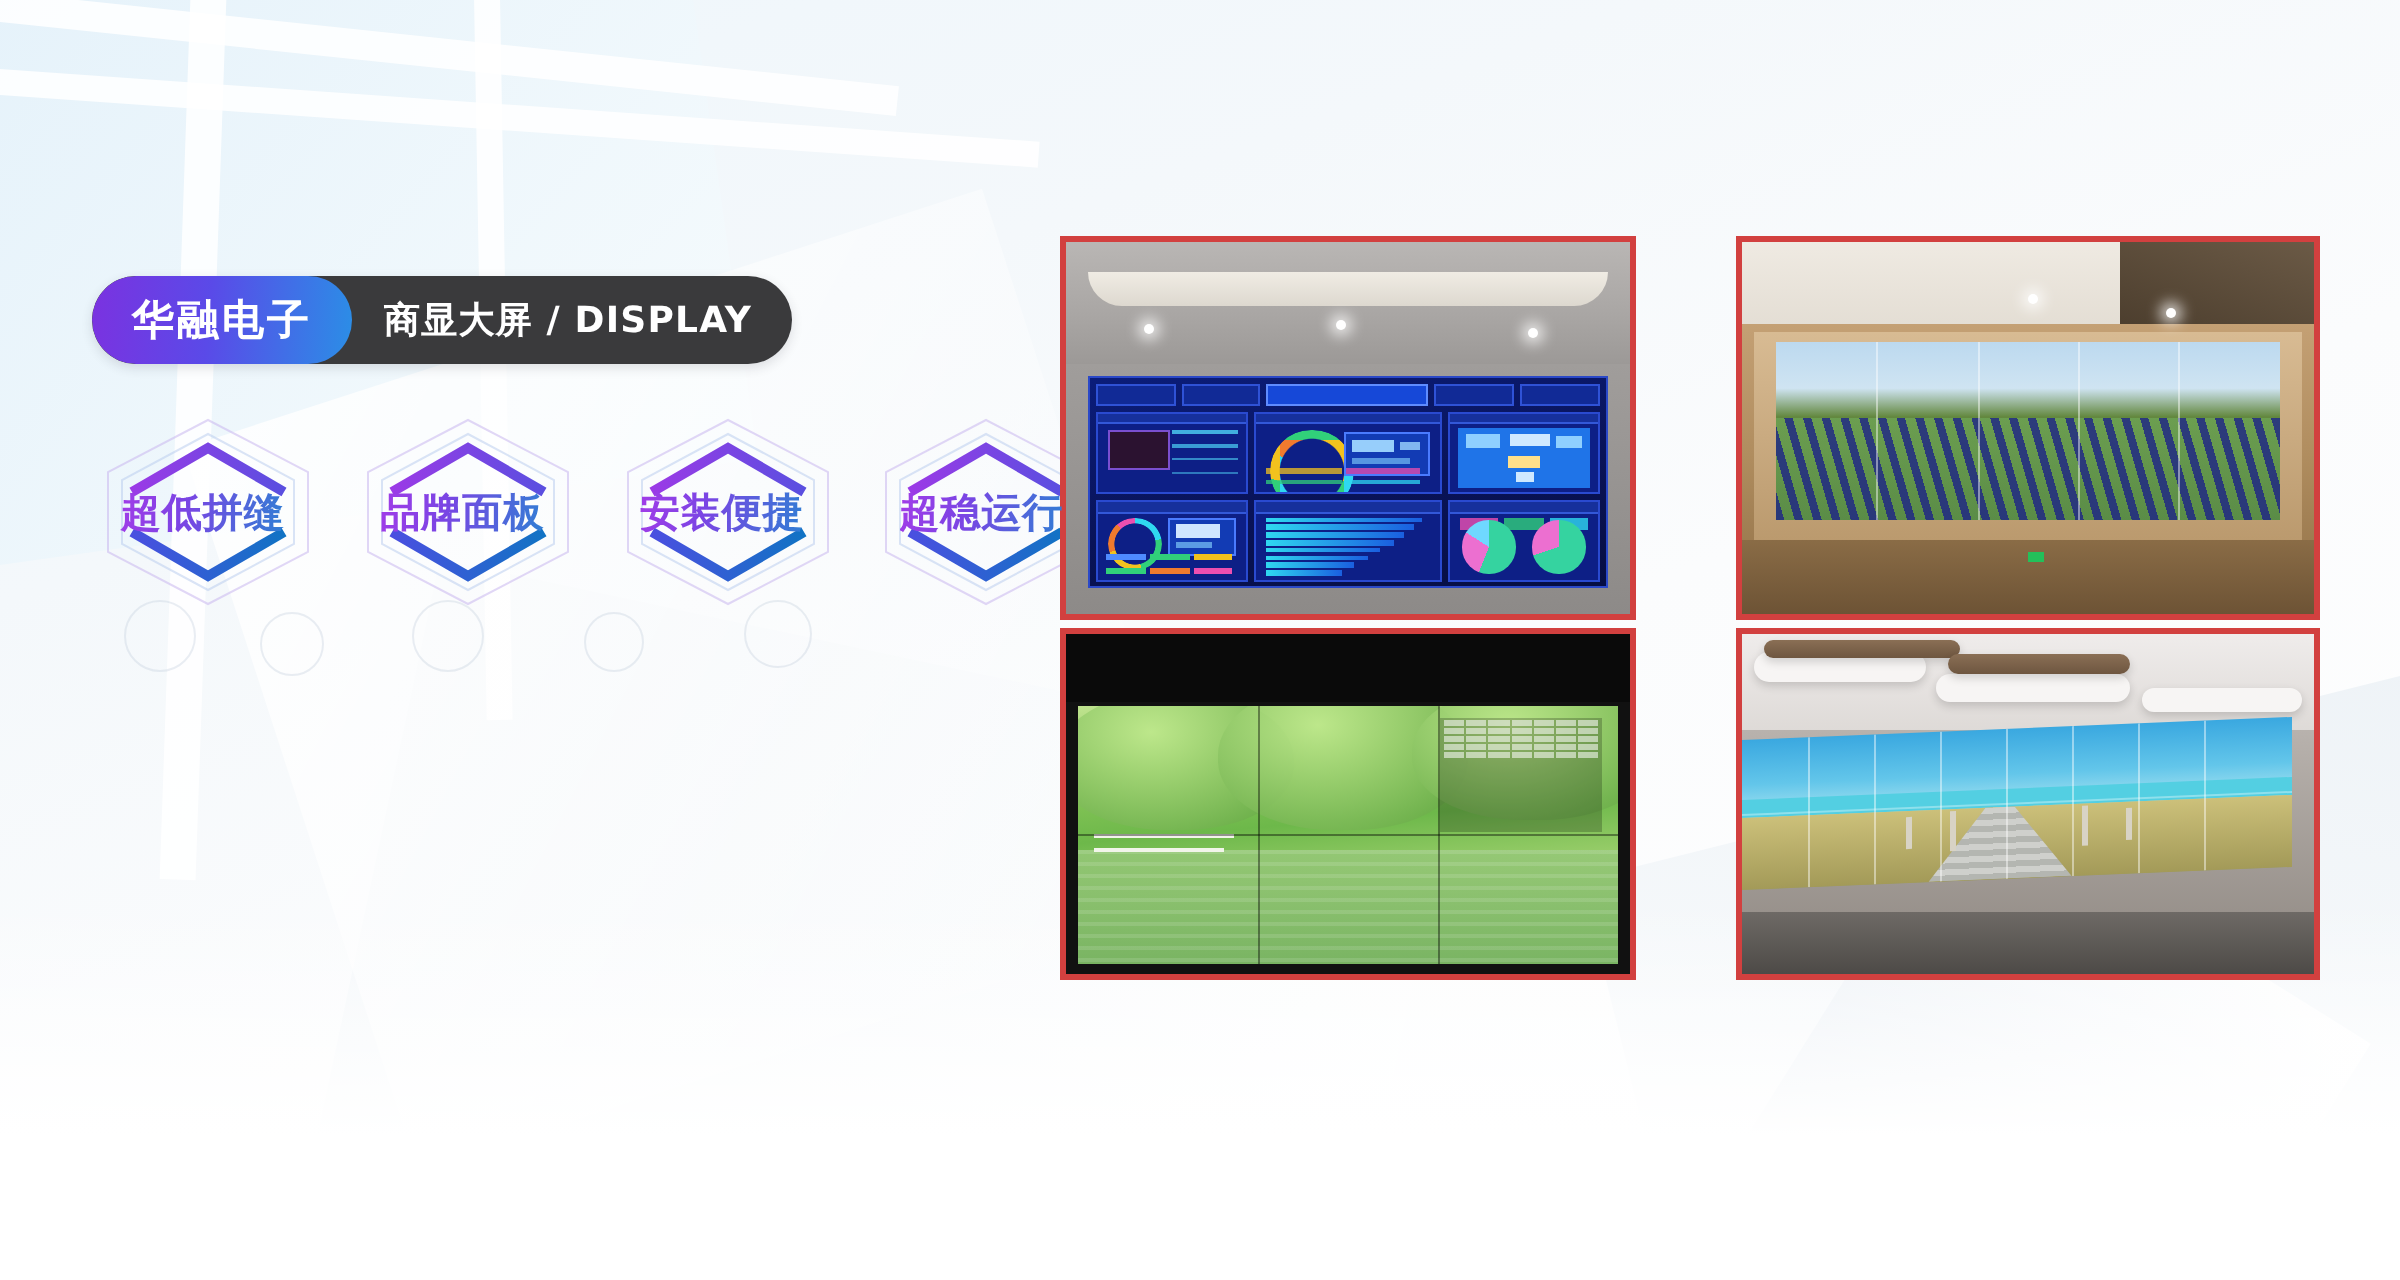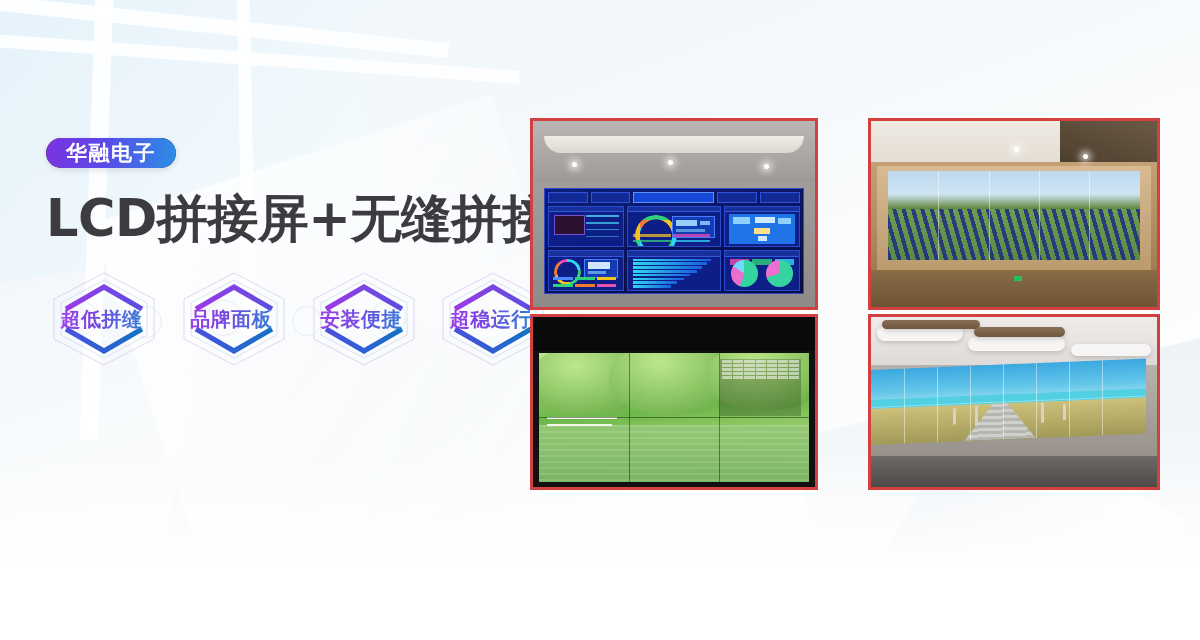--- a/index.html
+++ b/index.html
@@ -16,21 +16,21 @@
   .facet{position:absolute;}
   .beam{position:absolute;background:#ffffff;opacity:.85;}
   .soft{position:absolute;background:linear-gradient(135deg,rgba(255,255,255,.9),rgba(255,255,255,0));}
   .circ{position:absolute;border-radius:50%;border:1px solid rgba(185,200,215,.30);}
   .bottom-fade{position:absolute;left:0;right:0;bottom:0;height:190px;
      background:linear-gradient(180deg,rgba(255,255,255,0) 0%,#ffffff 62%);}
 
   
   .left{position:absolute;left:46px;top:138px;width:500px;}
 
-  .pill{display:inline-flex;align-items:stretch;height:30px;border-radius:22px;
+  .pill{display:inline-flex;align-items:stretch;height:44px;border-radius:22px;
      background:#3a3a3c;overflow:hidden;box-shadow:0 2px 6px rgba(40,40,60,.14);}
   .pill-brand{display:flex;align-items:center;justify-content:center;
      padding:0 20px;border-radius:22px;
      background:linear-gradient(95deg,#7b32e0 0%,#5a4ae8 45%,#2b8ee6 100%);
      color:#fff;font-size:21px;font-weight:700;letter-spacing:1.5px;
      font-family:"DejaVu Sans","Liberation Sans",sans-serif;}
   .pill-cat{display:flex;align-items:center;padding:0 20px 0 16px;color:#fff;
      font-size:18px;font-weight:700;letter-spacing:.6px;
      font-family:"DejaVu Sans","Liberation Sans",sans-serif;}
 
@@ -168,23 +168,23 @@
     <div class="circ" style="left:206px;top:300px;width:34px;height:34px;"></div>
     <div class="circ" style="left:292px;top:306px;width:28px;height:28px;"></div>
     <div class="circ" style="left:372px;top:300px;width:32px;height:32px;"></div>
     <div class="bottom-fade"></div>
   </div>
 
   <div class="left">
 
     <div class="pill">
       <div class="pill-brand">华融电子</div>
-    </div>
-
-    <div class="title">LCD拼接屏+无缝拼接</div>
+      <div class="pill-cat">商显大屏 / DISPLAY</div>
+    </div>
+
 
     <div class="features">
 
       <div class="feat">
         <svg width="116" height="104" viewBox="0 0 116 104">
           <defs>
             <linearGradient id="gtop0" x1="0" y1="0" x2="1" y2="0">
               <stop offset="0" stop-color="#9b3ae6"></stop>
                 <stop offset="1" stop-color="#5a4fe0"></stop>
               </linearGradient>

